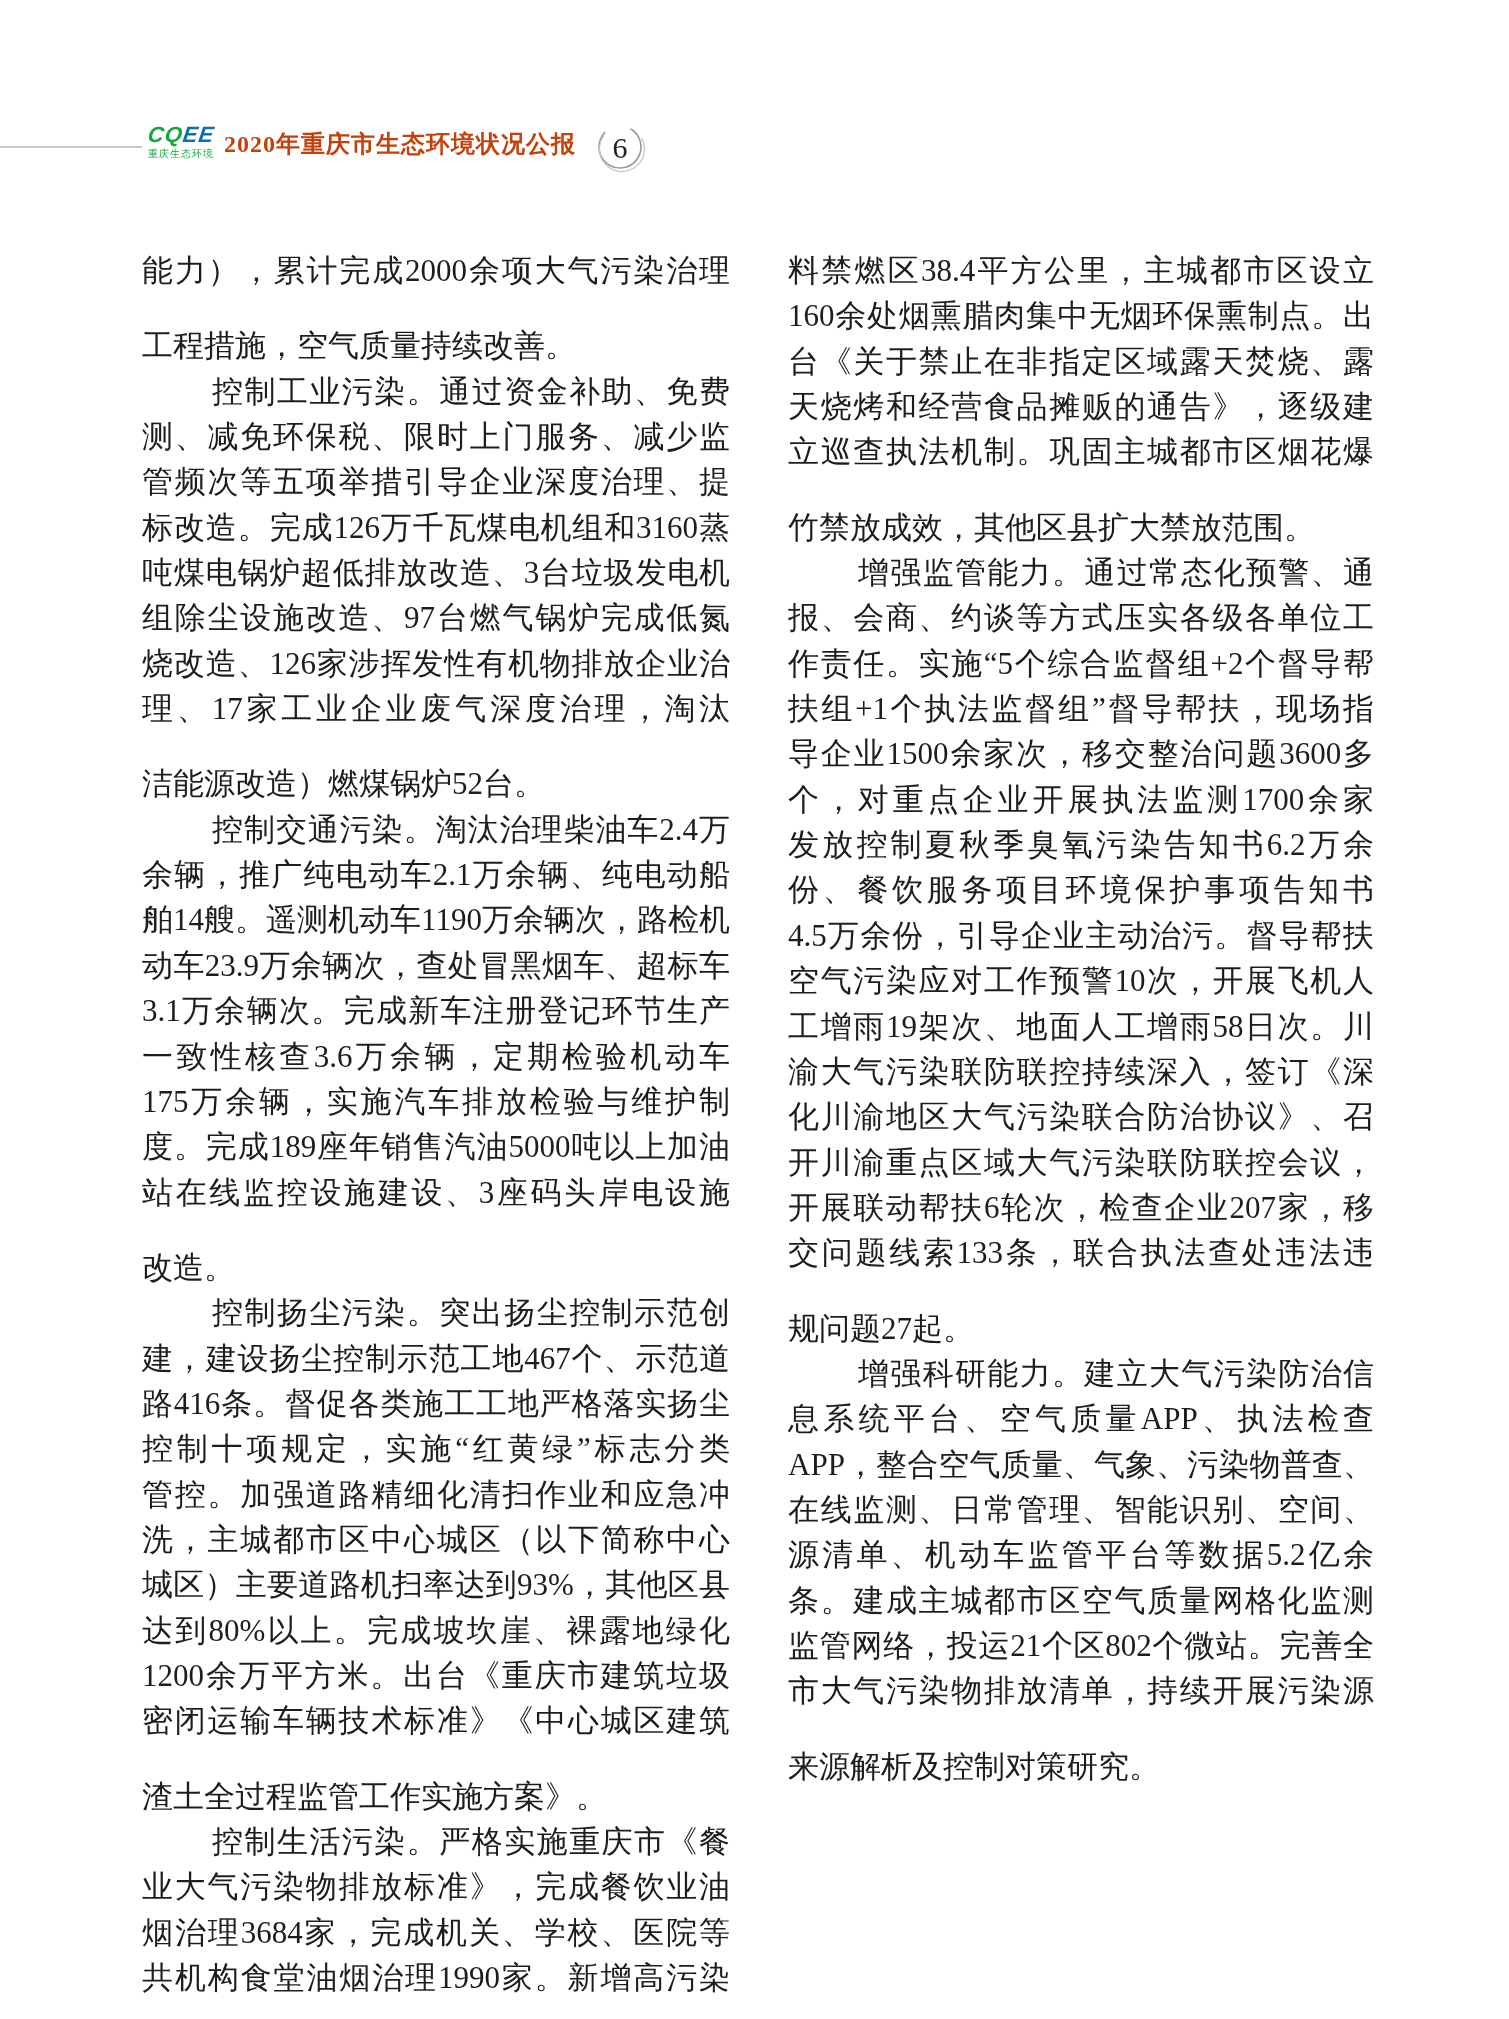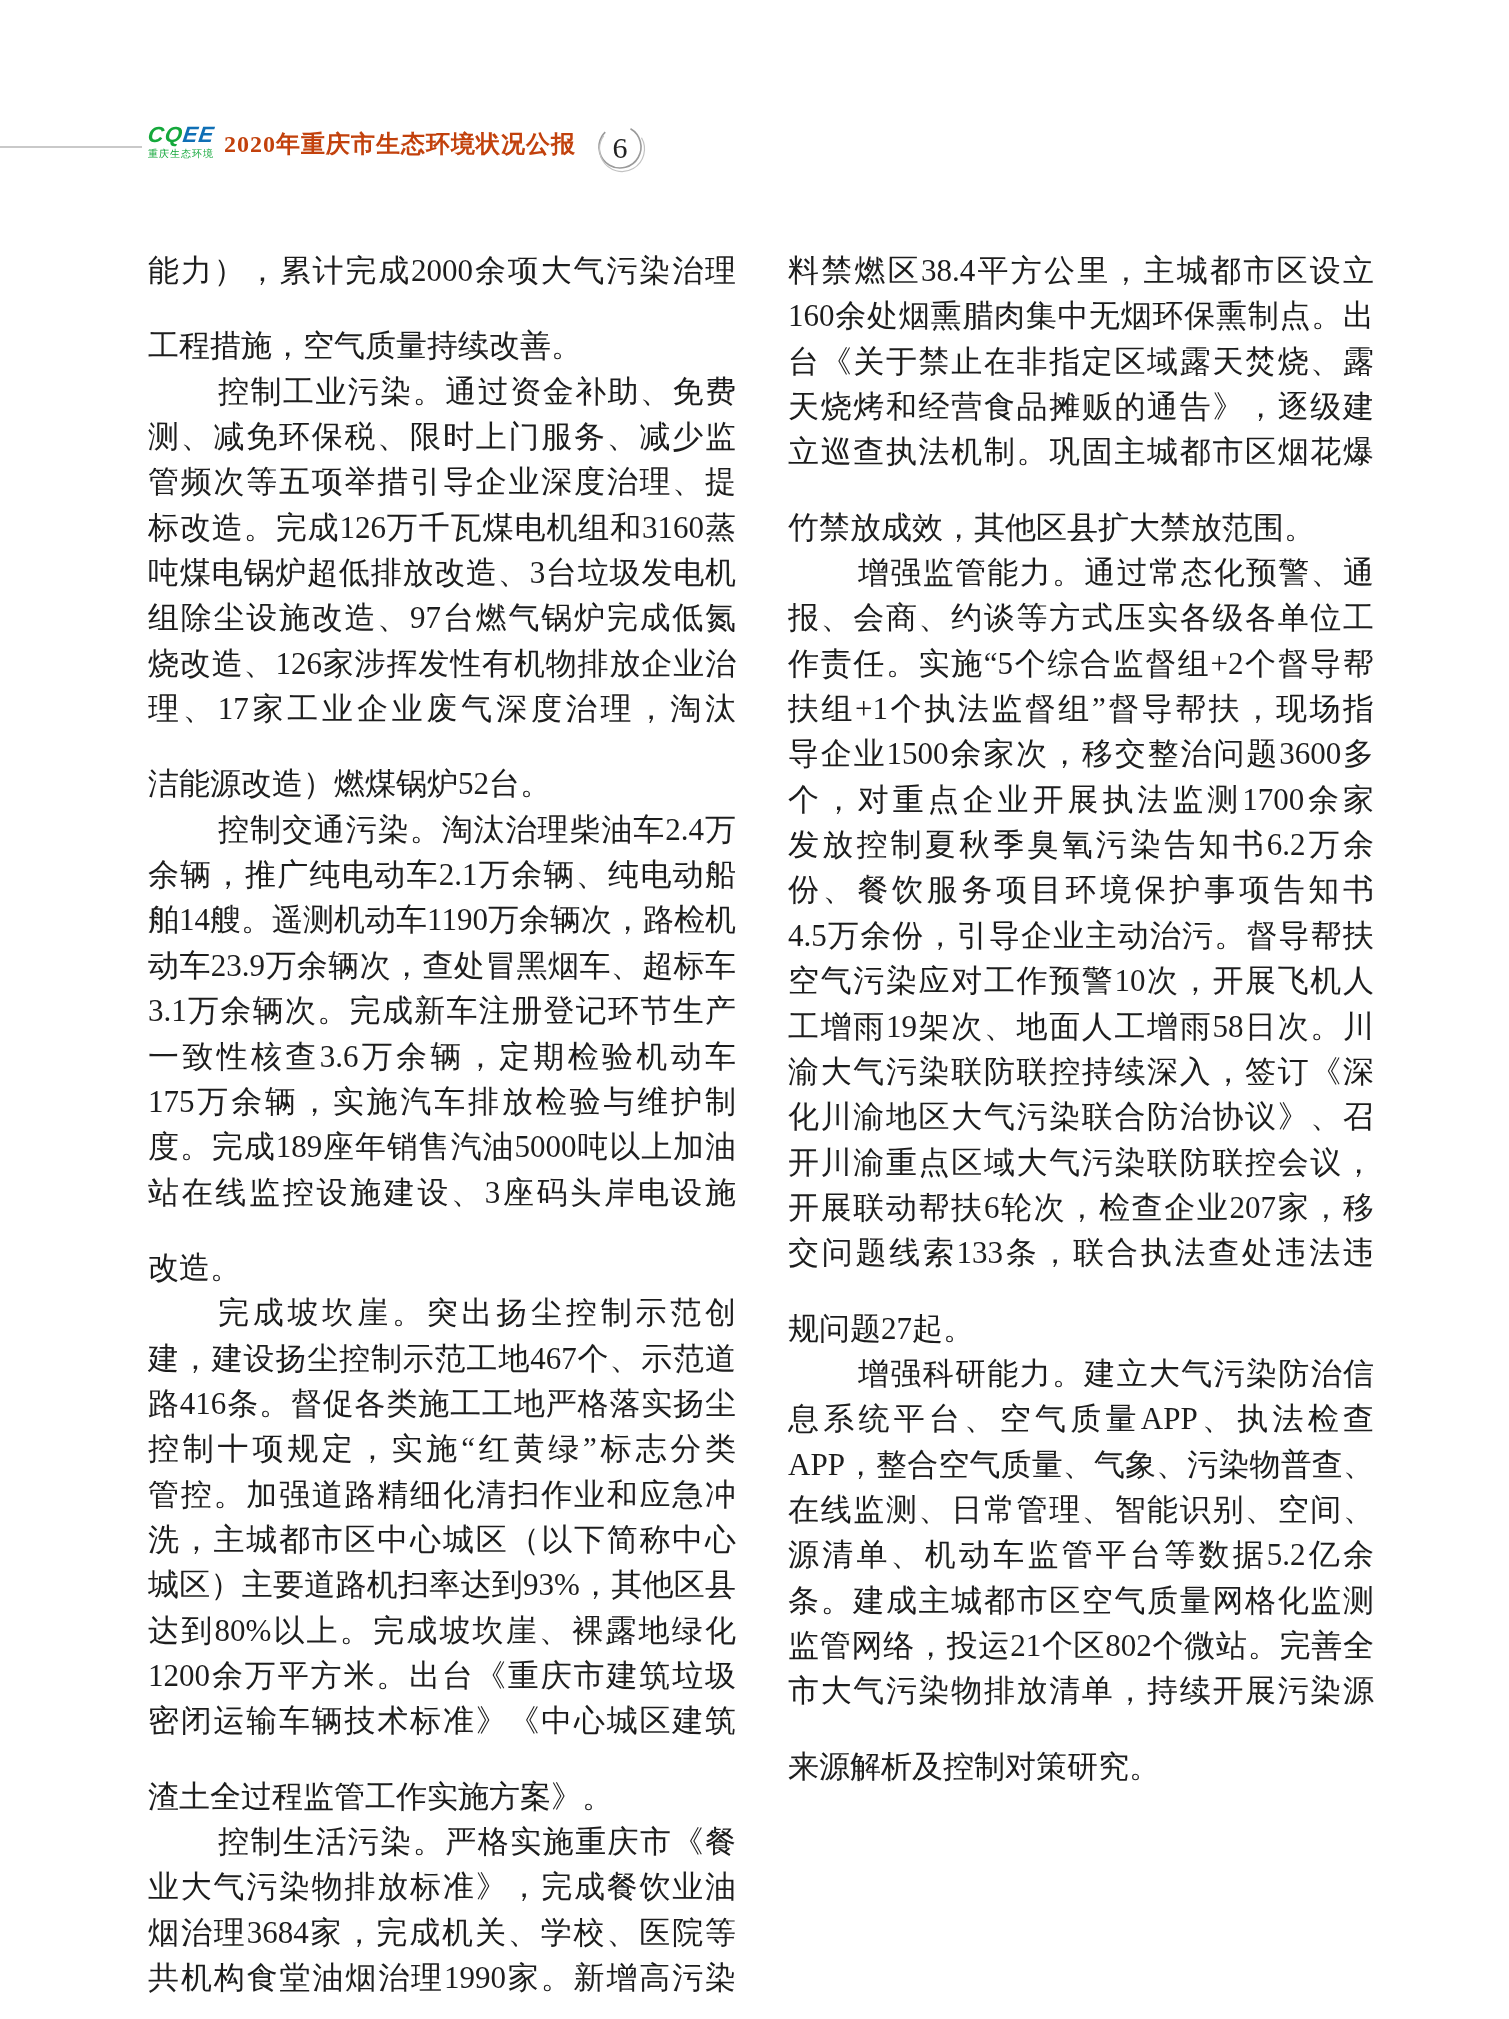--- a/index.html
+++ b/index.html
@@ -45,21 +45,21 @@
   .page-badge svg{position:absolute;left:0;top:0;}
   .page-badge .num{
     position:absolute;left:0;top:11px;width:56px;
     text-align:center;
     font-size:30px;color:#222;font-weight:normal;
   }
   
   .col{
     position:absolute;top:248px;
   }
-  .col-left{left:148px;width:588px;}
+  .col-left{left:142px;width:588px;}
   .col-right{left:788px;width:586px;}
   .line{
     height:45.35px;line-height:45.35px;
     font-size:31px;
     color:#1d1d1d;
     text-align:justify;
     text-align-last:justify;
     text-justify:inter-character;
     overflow:hidden;
   }
@@ -103,21 +103,21 @@
       <div class="line indent">控制交通污染。淘汰治理柴油车2.4万</div>
       <div class="line">余辆，推广纯电动车2.1万余辆、纯电动船</div>
       <div class="line">舶14艘。遥测机动车1190万余辆次，路检机</div>
       <div class="line">动车23.9万余辆次，查处冒黑烟车、超标车</div>
       <div class="line">3.1万余辆次。完成新车注册登记环节生产</div>
       <div class="line">一致性核查3.6万余辆，定期检验机动车</div>
       <div class="line">175万余辆，实施汽车排放检验与维护制</div>
       <div class="line">度。完成189座年销售汽油5000吨以上加油</div>
       <div class="line">站在线监控设施建设、3座码头岸电设施</div>
       <div class="line pend">改造。</div>
-      <div class="line indent">完成坡坎崖。突出扬尘控制示范创</div>
+      <div class="line indent">控制扬尘污染。突出扬尘控制示范创</div>
       <div class="line">建，建设扬尘控制示范工地467个、示范道</div>
       <div class="line">路416条。督促各类施工工地严格落实扬尘</div>
       <div class="line">控制十项规定，实施“红黄绿”标志分类</div>
       <div class="line">管控。加强道路精细化清扫作业和应急冲</div>
       <div class="line">洗，主城都市区中心城区（以下简称中心</div>
       <div class="line">城区）主要道路机扫率达到93%，其他区县</div>
       <div class="line">达到80%以上。完成坡坎崖、裸露地绿化</div>
       <div class="line">1200余万平方米。出台《重庆市建筑垃圾</div>
       <div class="line">密闭运输车辆技术标准》《中心城区建筑</div>
       <div class="line pend">渣土全过程监管工作实施方案》。</div>

